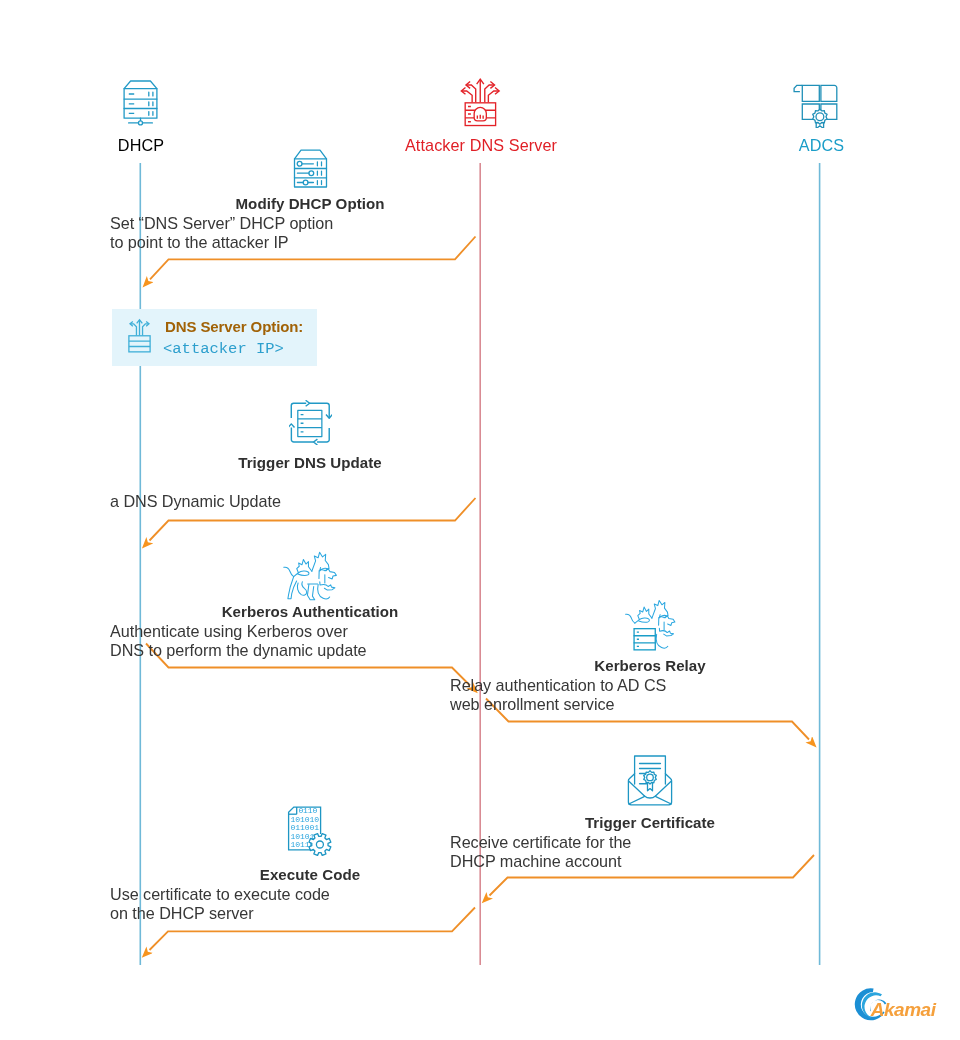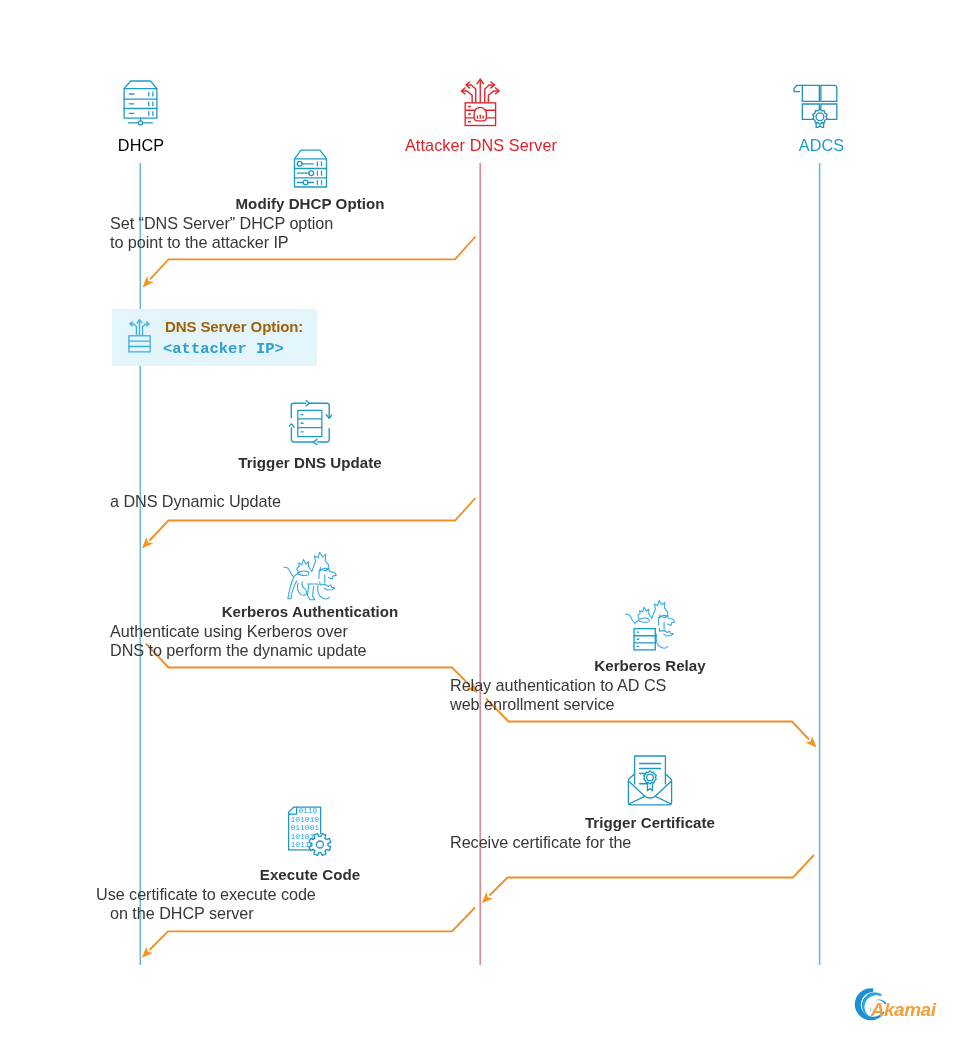--- a/index.html
+++ b/index.html
@@ -9,21 +9,21 @@
   .svglayer{position:absolute;left:0;top:0;width:960px;height:1040px;}
   .abs{position:absolute;}
   .ll-label{position:absolute;text-align:center;font-size:16.2px;font-weight:400;
             letter-spacing:.1px;white-space:nowrap;}
   .step-title{position:absolute;text-align:center;font-size:15.1px;font-weight:700;
               color:#303030;white-space:nowrap;letter-spacing:.05px;}
   .step-line{position:absolute;text-align:left;font-size:16.2px;font-weight:400;
              color:#373737;white-space:nowrap;letter-spacing:-0.05px;}
   .callout-box{position:absolute;background:#e3f4fb;}
   .callout-title{position:absolute;font-size:15px;font-weight:700;color:#a16207;white-space:nowrap;letter-spacing:-0.1px;}
-  .callout-val{position:absolute;font-size:15.5px;font-weight:700;color:#2c9fcd;
+  .callout-val{position:absolute;font-size:15.5px;font-weight:400;color:#2c9fcd;
                font-family:"Liberation Mono",monospace;white-space:nowrap;}
 </style>
 </head>
 <body>
 
 <div id="stage">
 
   <svg class="svglayer" viewBox="0 0 960 1040">
     <defs>
       <marker id="ah" markerWidth="13" markerHeight="11" refX="0.4" refY="4.6" orient="auto" markerUnits="userSpaceOnUse">
@@ -270,23 +270,24 @@
   <div class="step-title" style="left:110px;top:603px;width:400px">Kerberos Authentication</div>
   <div class="step-line" style="left:110px;top:622px;width:400px">Authenticate using Kerberos over</div>
   <div class="step-line" style="left:110px;top:641px;width:400px">DNS to perform the dynamic update</div>
 
   <div class="step-title" style="left:450px;top:657px;width:400px">Kerberos Relay</div>
   <div class="step-line" style="left:450px;top:676px;width:400px">Relay authentication to AD CS</div>
   <div class="step-line" style="left:450px;top:695px;width:400px">web enrollment service</div>
 
   <div class="step-title" style="left:450px;top:814px;width:400px">Trigger Certificate</div>
   <div class="step-line" style="left:450px;top:833px;width:400px">Receive certificate for the</div>
+  <div class="step-line" style="left:450px;top:852px;width:400px">DHCP machine account</div>
 
   <div class="step-title" style="left:110px;top:866px;width:400px">Execute Code</div>
-  <div class="step-line" style="left:96px;top:885px;width:400px">Use certificate to execute code</div>
+  <div class="step-line" style="left:110px;top:885px;width:400px">Use certificate to execute code</div>
   <div class="step-line" style="left:110px;top:904px;width:400px">on the DHCP server</div>
 
   <svg class="abs" style="left:851px;top:980.5px;width:108px;height:45.4px" viewBox="0 0 100 42">
     <g>
       <path d="M20.87,6.92 A14.80,14.80 0 1 0 31.12,28.90 L29.99,28.25 A11.50,11.50 0 1 1 20.30,10.17 Z" fill="#1b8fd4"></path>
       <path d="M28.67,12.25 A12.20,12.20 0 1 0 18.63,34.27 L18.84,33.60 A9.90,9.90 0 1 1 27.45,14.20 Z" fill="#2ba5de"></path>
       <path d="M32.80,20.66 A8.40,8.40 0 0 0 17.93,27.92 L18.50,27.75 A6.60,6.60 0 0 1 31.34,21.72 Z" fill="#1b8fd4"></path>
     </g>
     <text x="18.3" y="32.8" font-family="'Liberation Sans',sans-serif" font-size="17.6" font-weight="700" font-style="italic" letter-spacing="-0.45" fill="#f5a03c">Akamai</text>
   </svg>

